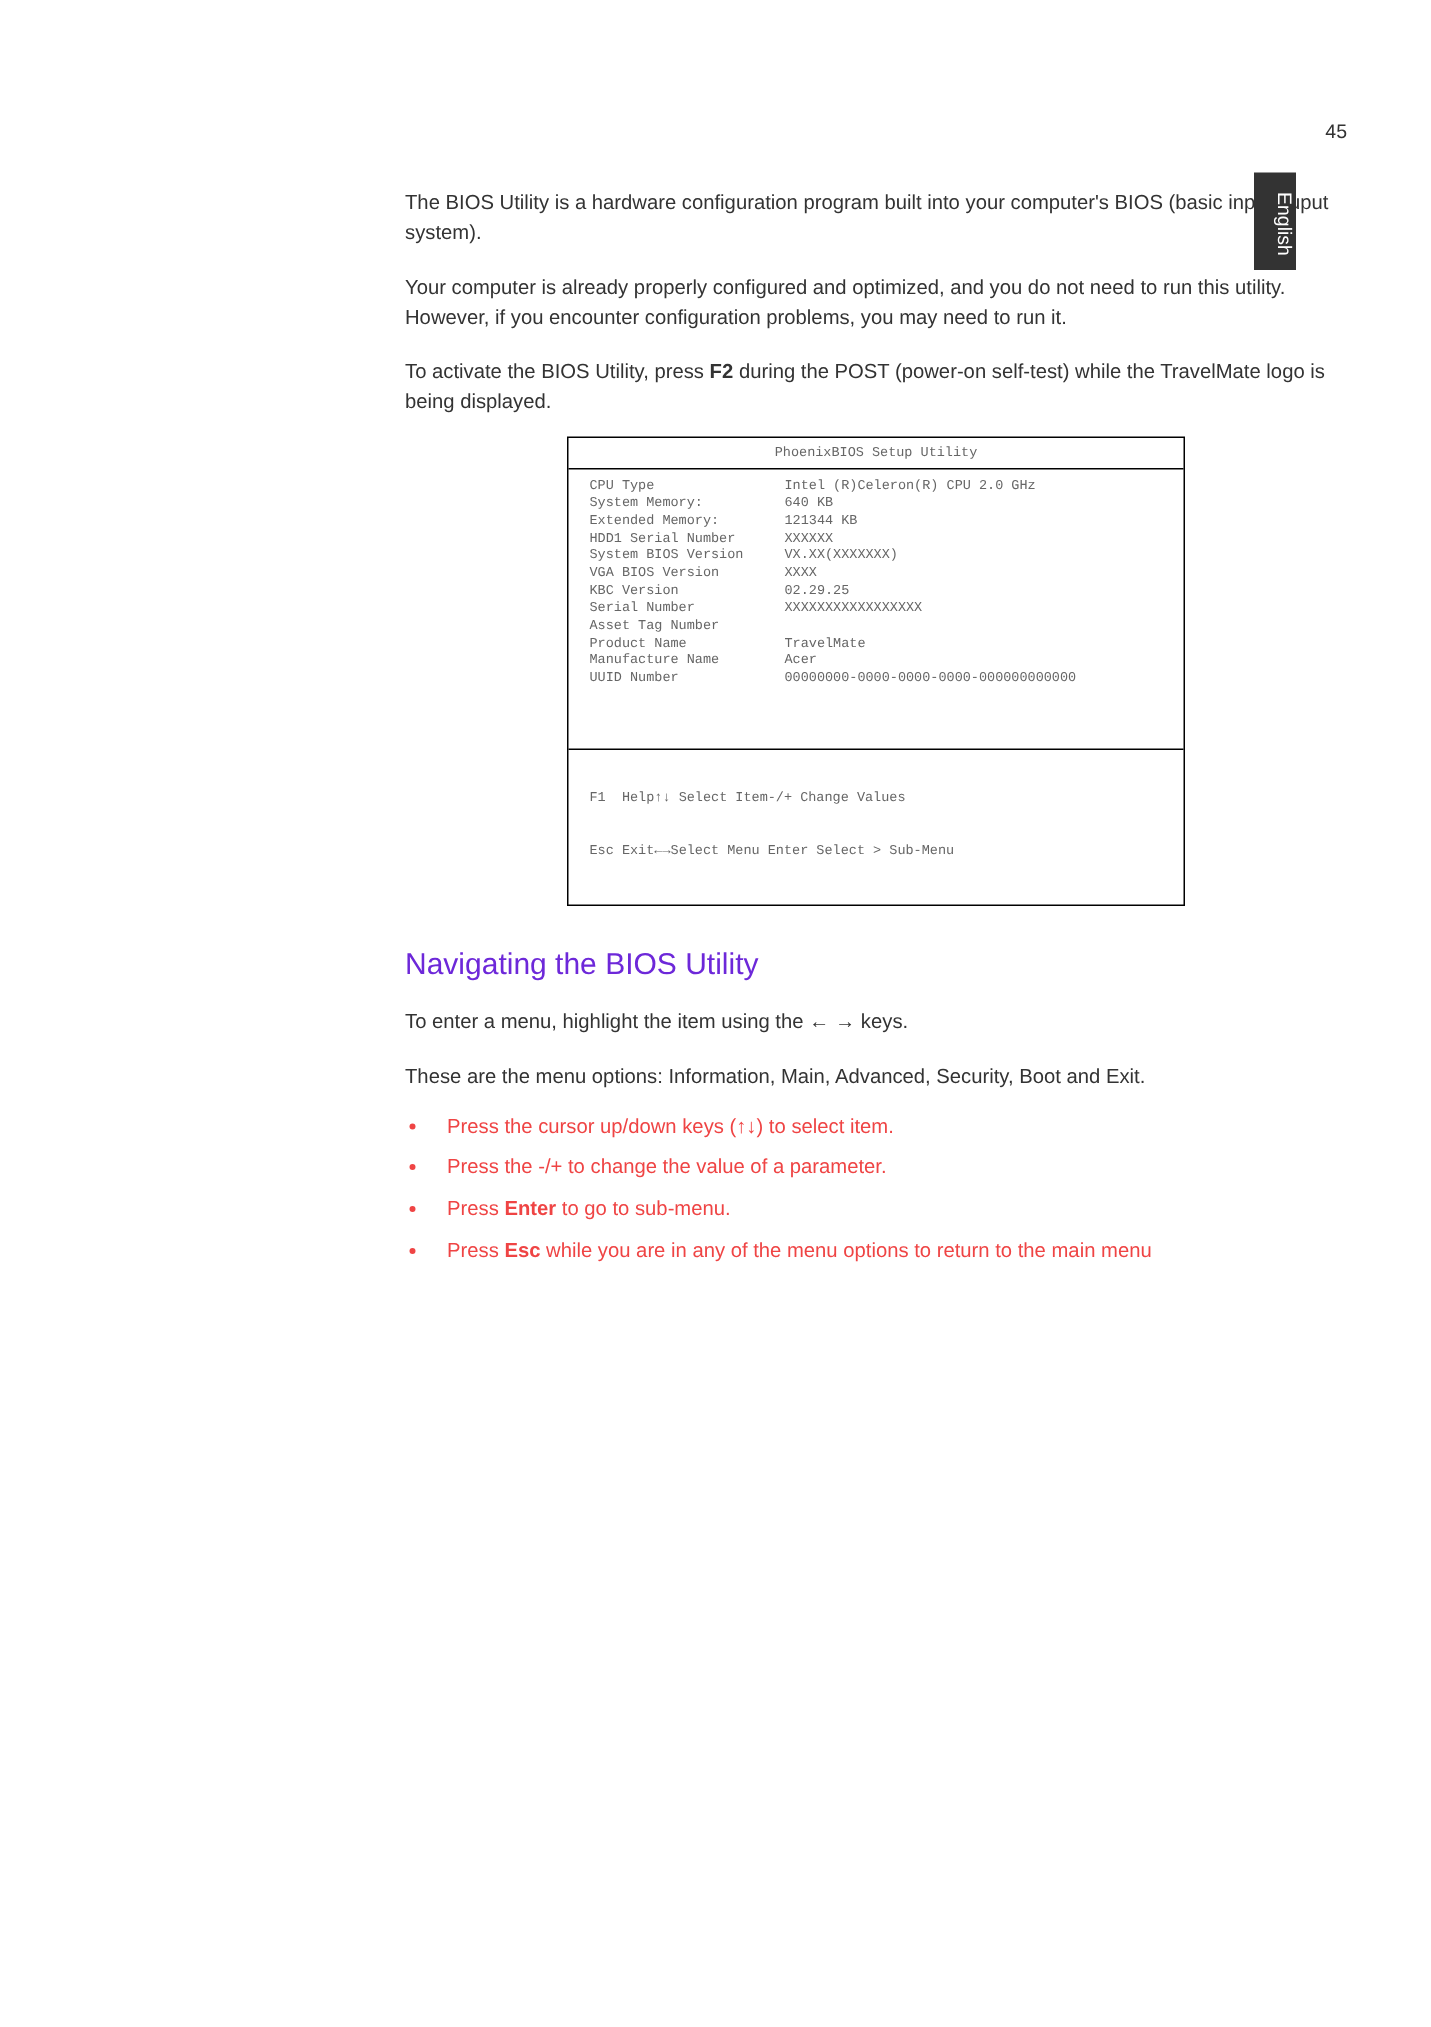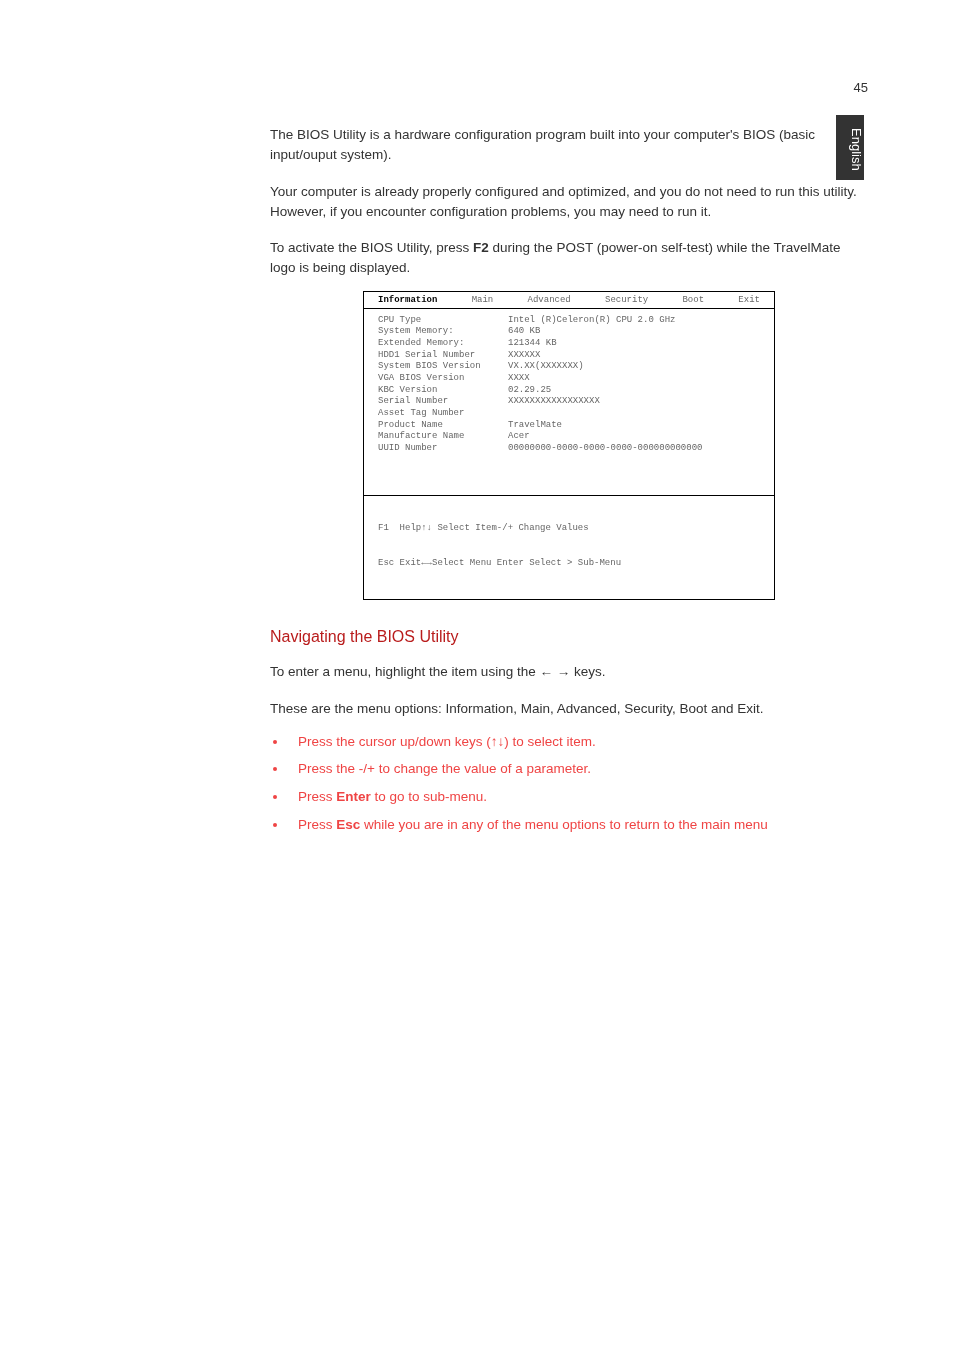--- a/index.html
+++ b/index.html
@@ -3,21 +3,21 @@
   <meta charset="utf-8">
   <style>
     body {
       margin: 0;
       padding: 0;
       background: #fff;
       font-family: Arial, Helvetica, sans-serif;
       width: 954px;
     }
     .page {
-      padding: 80px 86px 60px 270px;
+      padding: 80px 56px 60px 270px;
       position: relative;
     }
     .page-number {
       text-align: right;
       font-size: 13px;
       color: #333;
       margin-bottom: 30px;
     }
     .side-tab {
       position: absolute;
@@ -33,23 +33,23 @@
       padding-top: 4px;
       box-sizing: border-box;
     }
     h1 {
       font-size: 22px;
       font-weight: normal;
       color: #333;
       margin: 0 0 12px 0;
     }
     h2 {
-      font-size: 16px;
+      font-size: 20px;
       font-weight: normal;
-      color: #b91c1c;
+      color: #6d28d9;
       margin: 28px 0 12px 0;
     }
     p {
       font-size: 13.5px;
       color: #333;
       line-height: 1.5;
       margin: 16px 0 12px 0;
     }
     ul {
       margin: 4px 0 10px 0;
@@ -115,28 +115,21 @@
   <div class="side-tab">English</div>
 
 
   <p>The BIOS Utility is a hardware configuration program built into your computer's BIOS (basic input/ouput system).</p>
   <p>Your computer is already properly configured and optimized, and you do not need to run this utility.  However, if you encounter configuration problems, you may need to run it.</p>
   <p>
     <span>To activate the BIOS Utility, press </span><b>F2</b><span> during the POST (power-on self-test)  while the TravelMate logo is being displayed.</span>
   </p>
 
   <div class="bios-box">
-    <div class="bios-tabs">
-      <span>Information</span>
-      <span>Main</span>
-      <span>Advanced</span>
-      <span>Security</span>
-      <span>Boot</span>
-      <span>Exit</span>
-    </div>
+    <div class="bios-title">PhoenixBIOS Setup Utility</div>
     <div class="bios-body">
       <div class="bios-row">
           <span class="lbl">CPU Type</span>
           <span>Intel (R)Celeron(R) CPU  2.0 GHz</span>
         </div>
       <div class="bios-row">
           <span class="lbl">System Memory:</span>
           <span>640 KB</span>
         </div>
       <div class="bios-row">

